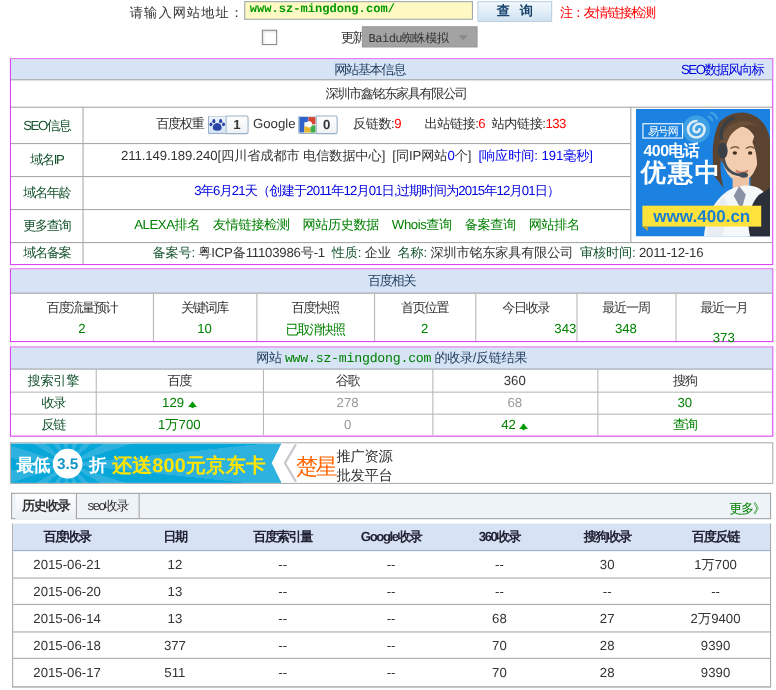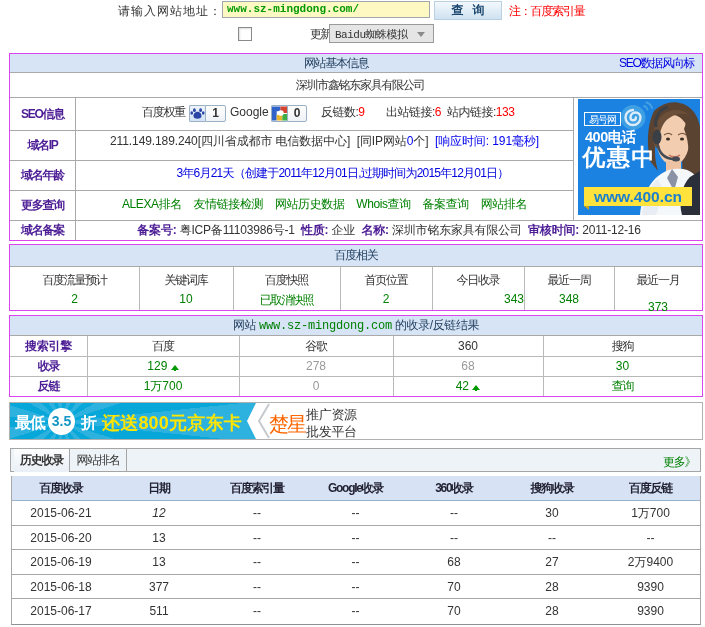--- a/index.html
+++ b/index.html
@@ -1,45 +1,45 @@
 <!DOCTYPE html>
 <html><head>
 <meta charset="utf-8">
 <style>
 html,body{margin:0;padding:0;background:#fff;width:705px;height:627px;overflow:hidden;
  font-family:"Liberation Sans",sans-serif;font-size:12px;color:#333;}
 .abs{position:absolute;}
 .box{position:absolute;border:1px solid #d946ef;background:#fff;}
 .bar{position:absolute;left:0;top:0;right:0;height:18px;background:#d6e4f6;border-bottom:1px solid #a9a9a9;}
 .bartext{position:absolute;top:0;line-height:18px;color:#1f3c5c;}
-.blulab{color:#4c1d95;font-weight:bold;}
+.blulab{color:#14532d;font-weight:normal;}
 .cjk{letter-spacing:-1.3px;}
 .grn{color:#008000;}
 .red{color:#ff0000;}
 .gray{color:#999;}
 .blue{color:#0000ee;}
 .uparr{display:inline-block;position:relative;width:8px;height:10px;vertical-align:-1px;}
 .uparr:before{content:"";position:absolute;left:0;top:0;width:0;height:0;border:4px solid transparent;border-bottom:5px solid #090;}
 .uparr:after{content:"";position:absolute;left:3px;top:5px;width:2px;height:5px;background:#090;}
 .hrow{position:absolute;left:0;width:688px;height:23.6px;border-bottom:1px solid #a8a8a8;display:flex;}
 .hrow span{display:inline-block;text-align:center;line-height:24px;}
 .hcell{display:inline-block;text-align:center;line-height:24px;font-weight:bold;color:#223;}
 </style>
 </head>
 <body>
 
 <div class="abs" style="left:118px;top:3px;color:#333;letter-spacing:1px;">请输入网站地址：</div>
 <div class="abs" style="left:222px;top:1px;width:206px;height:15px;border:1px solid #a0a8ae;background:#fef9c3;">
   <span style="position:absolute;left:4px;top:1px;font-family:'Liberation Mono',monospace;font-size:11px;font-weight:bold;color:#009900;">www.sz-mingdong.com/</span>
 </div>
 <div class="abs" style="left:434px;top:1px;width:66px;height:17px;background:linear-gradient(#f3f9fd,#cfe2f1);border:1px solid #b9d0e2;text-align:center;line-height:17px;color:#1a466e;font-weight:bold;letter-spacing:9px;padding-left:9px;width:57px;">查询</div>
-<div class="abs" style="left:509px;top:3px;color:#f00;letter-spacing:-1.2px;">注：百度索引量</div>
+<div class="abs" style="left:509px;top:3px;color:#f00;letter-spacing:-1.2px;">注：友情链接检测</div>
 <div class="abs" style="left:238px;top:27px;width:12px;height:12px;border:1px solid #8a8a8a;background:#fff;box-shadow:inset 1px 1px 2px #ddd;"></div>
 <div class="abs" style="left:262px;top:26px;letter-spacing:-1.8px;margin-left:48px;">更新网页缓存</div>
-<div class="abs" style="left:329px;top:24px;width:103px;height:17px;border:1px solid #9a9a9a;background:#e5e5e5;">
+<div class="abs" style="left:329px;top:24px;width:103px;height:17px;border:1px solid #9a9a9a;background:#a3a3a3;">
   <span style="position:absolute;left:5px;top:2px;font-family:'Liberation Mono',monospace;font-size:11px;letter-spacing:-0.5px;">Baidu蜘蛛模拟</span>
   <span style="position:absolute;right:8px;top:7px;width:0;height:0;border:4px solid transparent;border-top:5px solid #8a8a8a;"></span>
 </div>
 
 <div class="box" style="left:9px;top:53px;width:692px;height:186px;">
   <div class="bar">
       <span class="bartext cjk" style="left:0;right:40px;text-align:center;">网站基本信息</span>
     <span class="bartext blue cjk" style="right:8px;font-weight:normal;color:#0101df;">SEO数据风向标</span>
     </div>
 
@@ -204,54 +204,54 @@
   <div class="abs" style="left:38px;top:5px;width:27px;height:27px;border-radius:50%;background:#fff;text-align:center;line-height:27px;font-size:14px;font-weight:bold;color:#1496c4;">3.5</div>
   <div class="abs" style="left:71px;top:10px;font-size:16px;font-weight:bold;color:#fff;">折</div>
   <div class="abs" style="left:92px;top:8px;font-size:18px;font-weight:bold;color:#ffe500;letter-spacing:0.2px;">还送800元京东卡</div>
   <div class="abs" style="left:259px;top:8px;font-size:20px;color:#ff6600;font-family:'Liberation Serif',serif;letter-spacing:-2px;">楚星</div>
   <div class="abs" style="left:296px;top:4px;font-size:13px;color:#333;line-height:16.5px;letter-spacing:-0.3px;">推广资源<br>批发平台</div>
 </div>
 
 <div class="abs" style="left:10px;top:448px;width:689px;height:23px;border:1px solid #a5a5a5;border-bottom:none;background:#eef3f8;">
   <div class="abs" style="left:0;top:22px;width:689px;height:1px;background:#a5a5a5;"></div>
   <div class="abs cjk" style="left:3px;top:0px;width:55px;height:23px;background:linear-gradient(#fdfefe,#e9eff6);border-right:1px solid #a5a5a5;text-align:center;line-height:23px;font-weight:bold;color:#333;">历史收录</div>
-  <div class="abs cjk" style="left:59px;top:0px;width:56px;height:22px;border-right:1px solid #a5a5a5;text-align:center;line-height:22px;color:#333;">网站排名</div>
+  <div class="abs cjk" style="left:59px;top:0px;width:56px;height:22px;border-right:1px solid #a5a5a5;text-align:center;line-height:22px;color:#333;">seo收录</div>
   <div class="abs grn cjk" style="left:652px;top:5px;">更多》</div>
 </div>
 
 <div class="abs" style="left:11px;top:476px;width:688px;height:148px;border-left:1px solid #a8a8a8;border-right:1px solid #a8a8a8;border-bottom:1px solid #909090;">
   <div class="abs" style="left:0;top:0;width:688px;height:24px;background:#d7e3f4;border-bottom:1px solid #96b2cd;display:flex;">
     <span class="hcell cjk" style="width:98px;">百度收录</span>
     <span class="hcell cjk" style="width:98px;">日期</span>
     <span class="hcell cjk" style="width:98px;">百度索引量</span>
     <span class="hcell cjk" style="width:99px;">Google收录</span>
     <span class="hcell cjk" style="width:98px;">360收录</span>
     <span class="hcell cjk" style="width:98px;">搜狗收录</span>
     <span class="hcell cjk" style="width:99px;">百度反链</span>
   </div>
   <div class="hrow" style="top:25px;">
       <span style="width:98px;">2015-06-21</span>
-      <span style="width:98px;font-style:italic;">12</span>
+      <span style="width:98px;">12</span>
       <span style="width:98px;">--</span>
       <span style="width:99px;">--</span>
       <span style="width:98px;">--</span>
       <span style="width:98px;">30</span>
       <span style="width:99px;">1万700</span>
     </div>
   <div class="hrow" style="top:49.6px;">
       <span style="width:98px;">2015-06-20</span>
       <span style="width:98px;">13</span>
       <span style="width:98px;">--</span>
       <span style="width:99px;">--</span>
       <span style="width:98px;">--</span>
       <span style="width:98px;">--</span>
       <span style="width:99px;">--</span>
     </div>
   <div class="hrow" style="top:74.2px;">
-      <span style="width:98px;">2015-06-19</span>
+      <span style="width:98px;">2015-06-14</span>
       <span style="width:98px;">13</span>
       <span style="width:98px;">--</span>
       <span style="width:99px;">--</span>
       <span style="width:98px;">68</span>
       <span style="width:98px;">27</span>
       <span style="width:99px;">2万9400</span>
     </div>
   <div class="hrow" style="top:98.8px;">
       <span style="width:98px;">2015-06-18</span>
       <span style="width:98px;">377</span>

